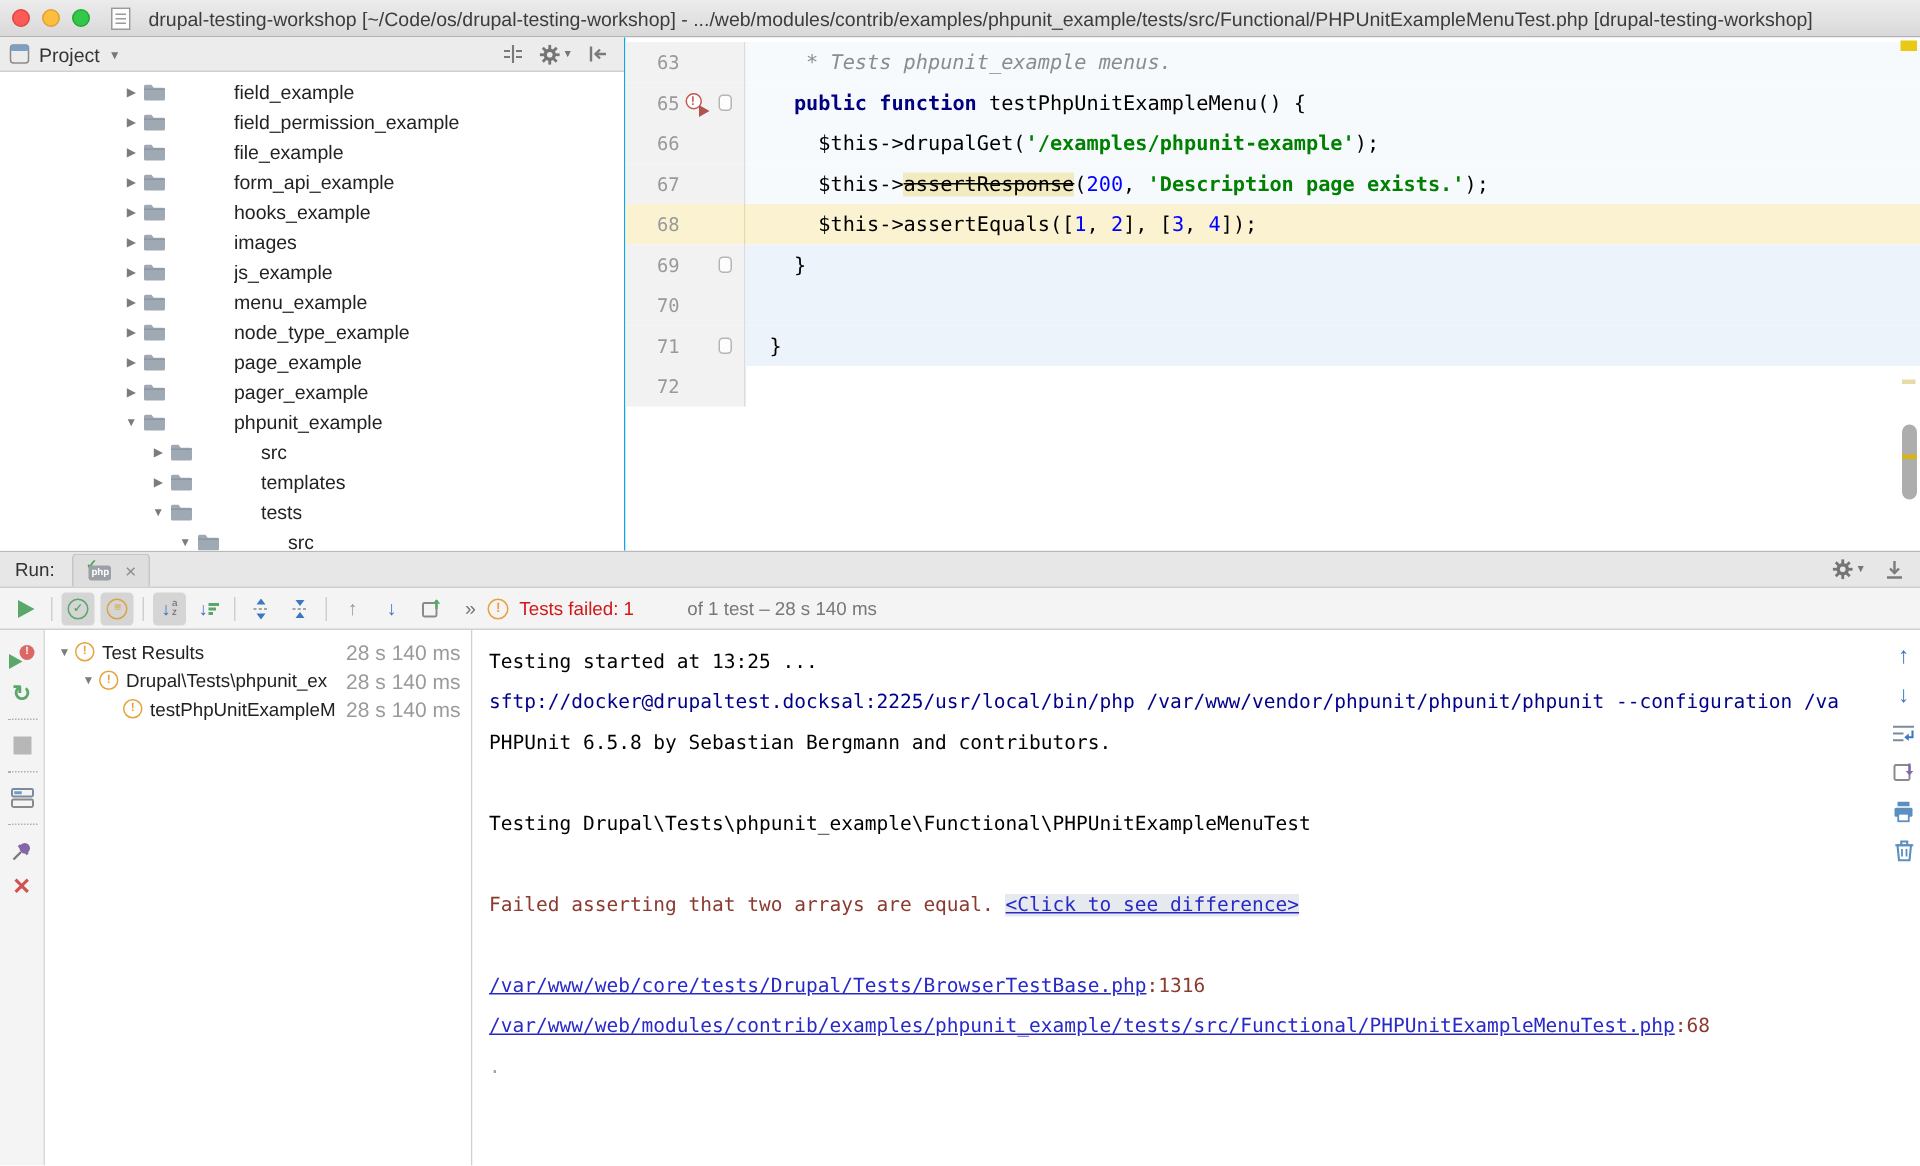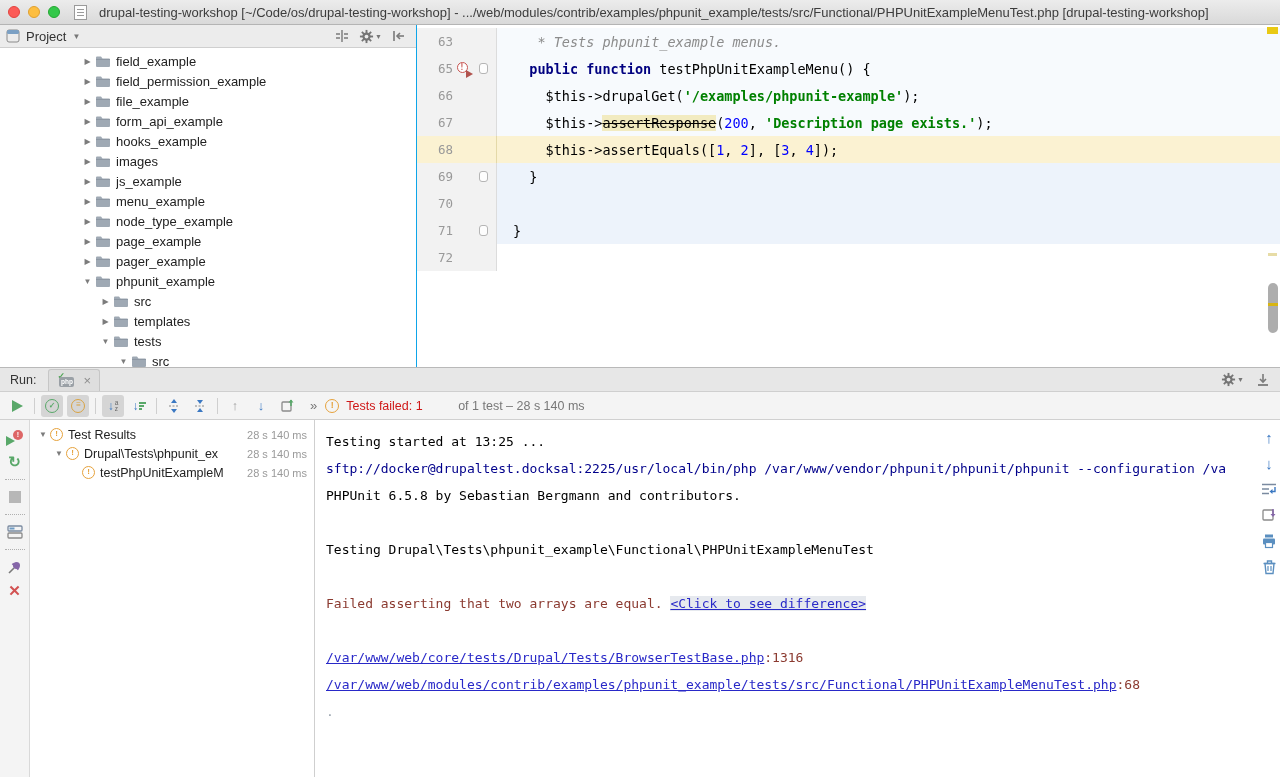--- a/index.html
+++ b/index.html
@@ -27,21 +27,21 @@
            display:flex; align-items:center; font-size:13px; color:#333; }
   .ptool-ic { margin-left:6px; flex:none; }
   .phead .label { margin-left:6px; }
   .phead .caret { font-size:8px; color:#777; margin-left:6px; }
   .phead-right { margin-left:auto; display:flex; align-items:center; gap:10px; padding-right:10px; }
   .svgi { display:block; }
   .ptree { flex:1; overflow:hidden; padding-top:3px; background:#fff; }
   .tree-row { height:20px; display:flex; align-items:center; font-size:13px; color:#222; white-space:nowrap; }
   .chev { width:15px; font-size:8px; color:#7c7c7c; text-align:center; flex:none; }
   .fold-ic { flex:none; margin-right:5px; }
-  .tree-label { overflow:hidden; }
+  .tree-label { overflow:hidden;margin-left:40px; }
 
   
   .editor { flex:1; position:relative; background:#fff;
             font-family:"DejaVu Sans Mono","Liberation Mono",monospace; }
   .elines { padding-top:3px; }
   .eline { height:27px; display:flex; align-items:stretch; }
   .gut { width:80px; flex:none; background:#f2f2f2; border-right:1px solid #dcdcdc;
          display:flex; align-items:center; }
   .lnum { width:36px; text-align:right; font-size:12.5px; color:#999; flex:none; }
   .gslot { width:22px; flex:none; display:flex; justify-content:center; }
@@ -125,21 +125,21 @@
                   background:#d66; color:#fff; font-size:7px; font-weight:bold; text-align:center; line-height:10px; }
   .cyc { color:#59a869; font-size:15px; font-weight:bold; }
   .stopsq { width:12px; height:12px; background:#b7b7b7; }
   .xclose { color:#d25252; font-size:15px; font-weight:bold; }
 
   .ttree { width:285px; flex:none; background:#fff; border-right:1px solid #cfcfcf; padding-top:5px; overflow:hidden; }
   .trow { height:19px; display:flex; align-items:center; font-size:12.5px; color:#222; white-space:nowrap; }
   .trow .chev { width:14px; }
   .trow .warnic { width:13px; height:13px; font-size:8px; line-height:10px; margin-right:5px; }
   .trow .lbl { overflow:hidden; flex:1; }
-  .trow .dur { color:#9a9a9a; font-size:11px; padding:0 7px 0 4px; flex:none; }
+  .trow .dur { color:#9a9a9a; font-size:14px; padding:0 7px 0 4px; flex:none; }
 
   .console { flex:1; position:relative; background:#fff; overflow:hidden; }
   .cout { padding:8px 26px 0 11px; font-family:"DejaVu Sans Mono","Liberation Mono",monospace;
           font-size:13px; line-height:27px; white-space:pre; }
   .cl-plain { color:#000; }
   .cl-system { color:#00008b; }
   .cl-error { color:#8b3a30; }
   .cl-link { color:#2929c8; text-decoration:underline; }
   .cl-link-hl { color:#2929c8; text-decoration:underline; background:#e6e9ee; }
   .cl-dim { color:#9aa4ae; }

